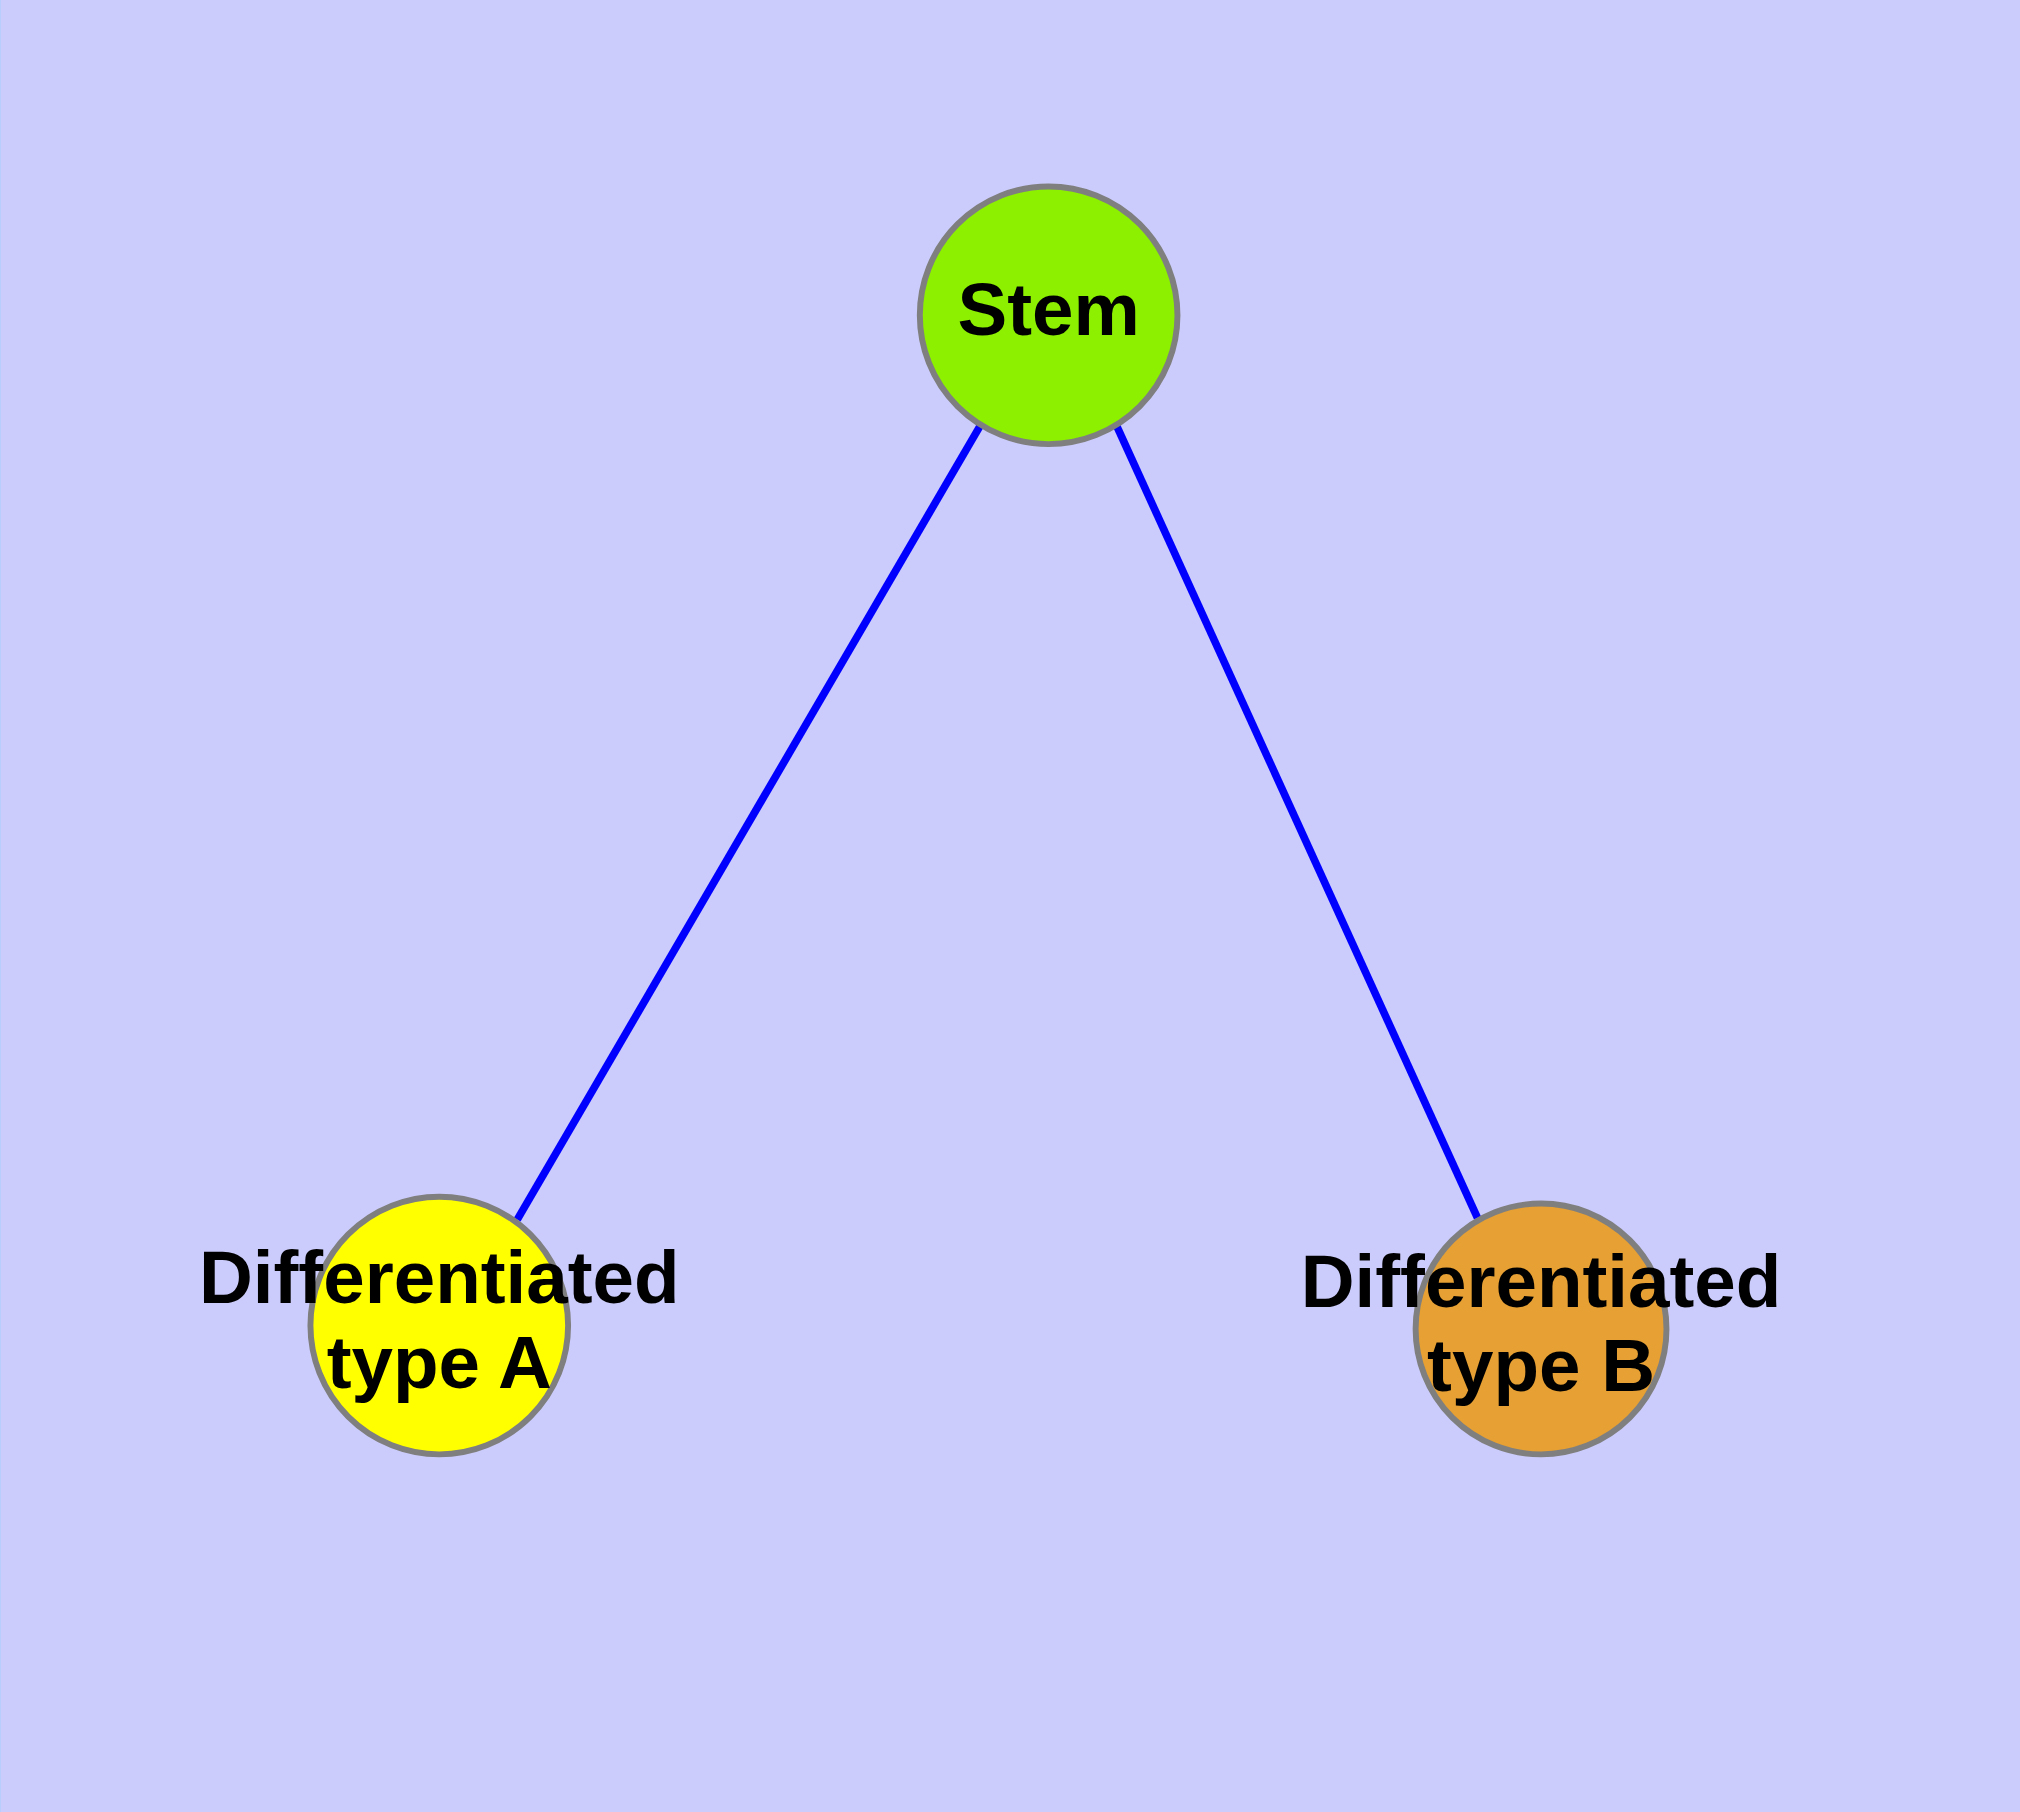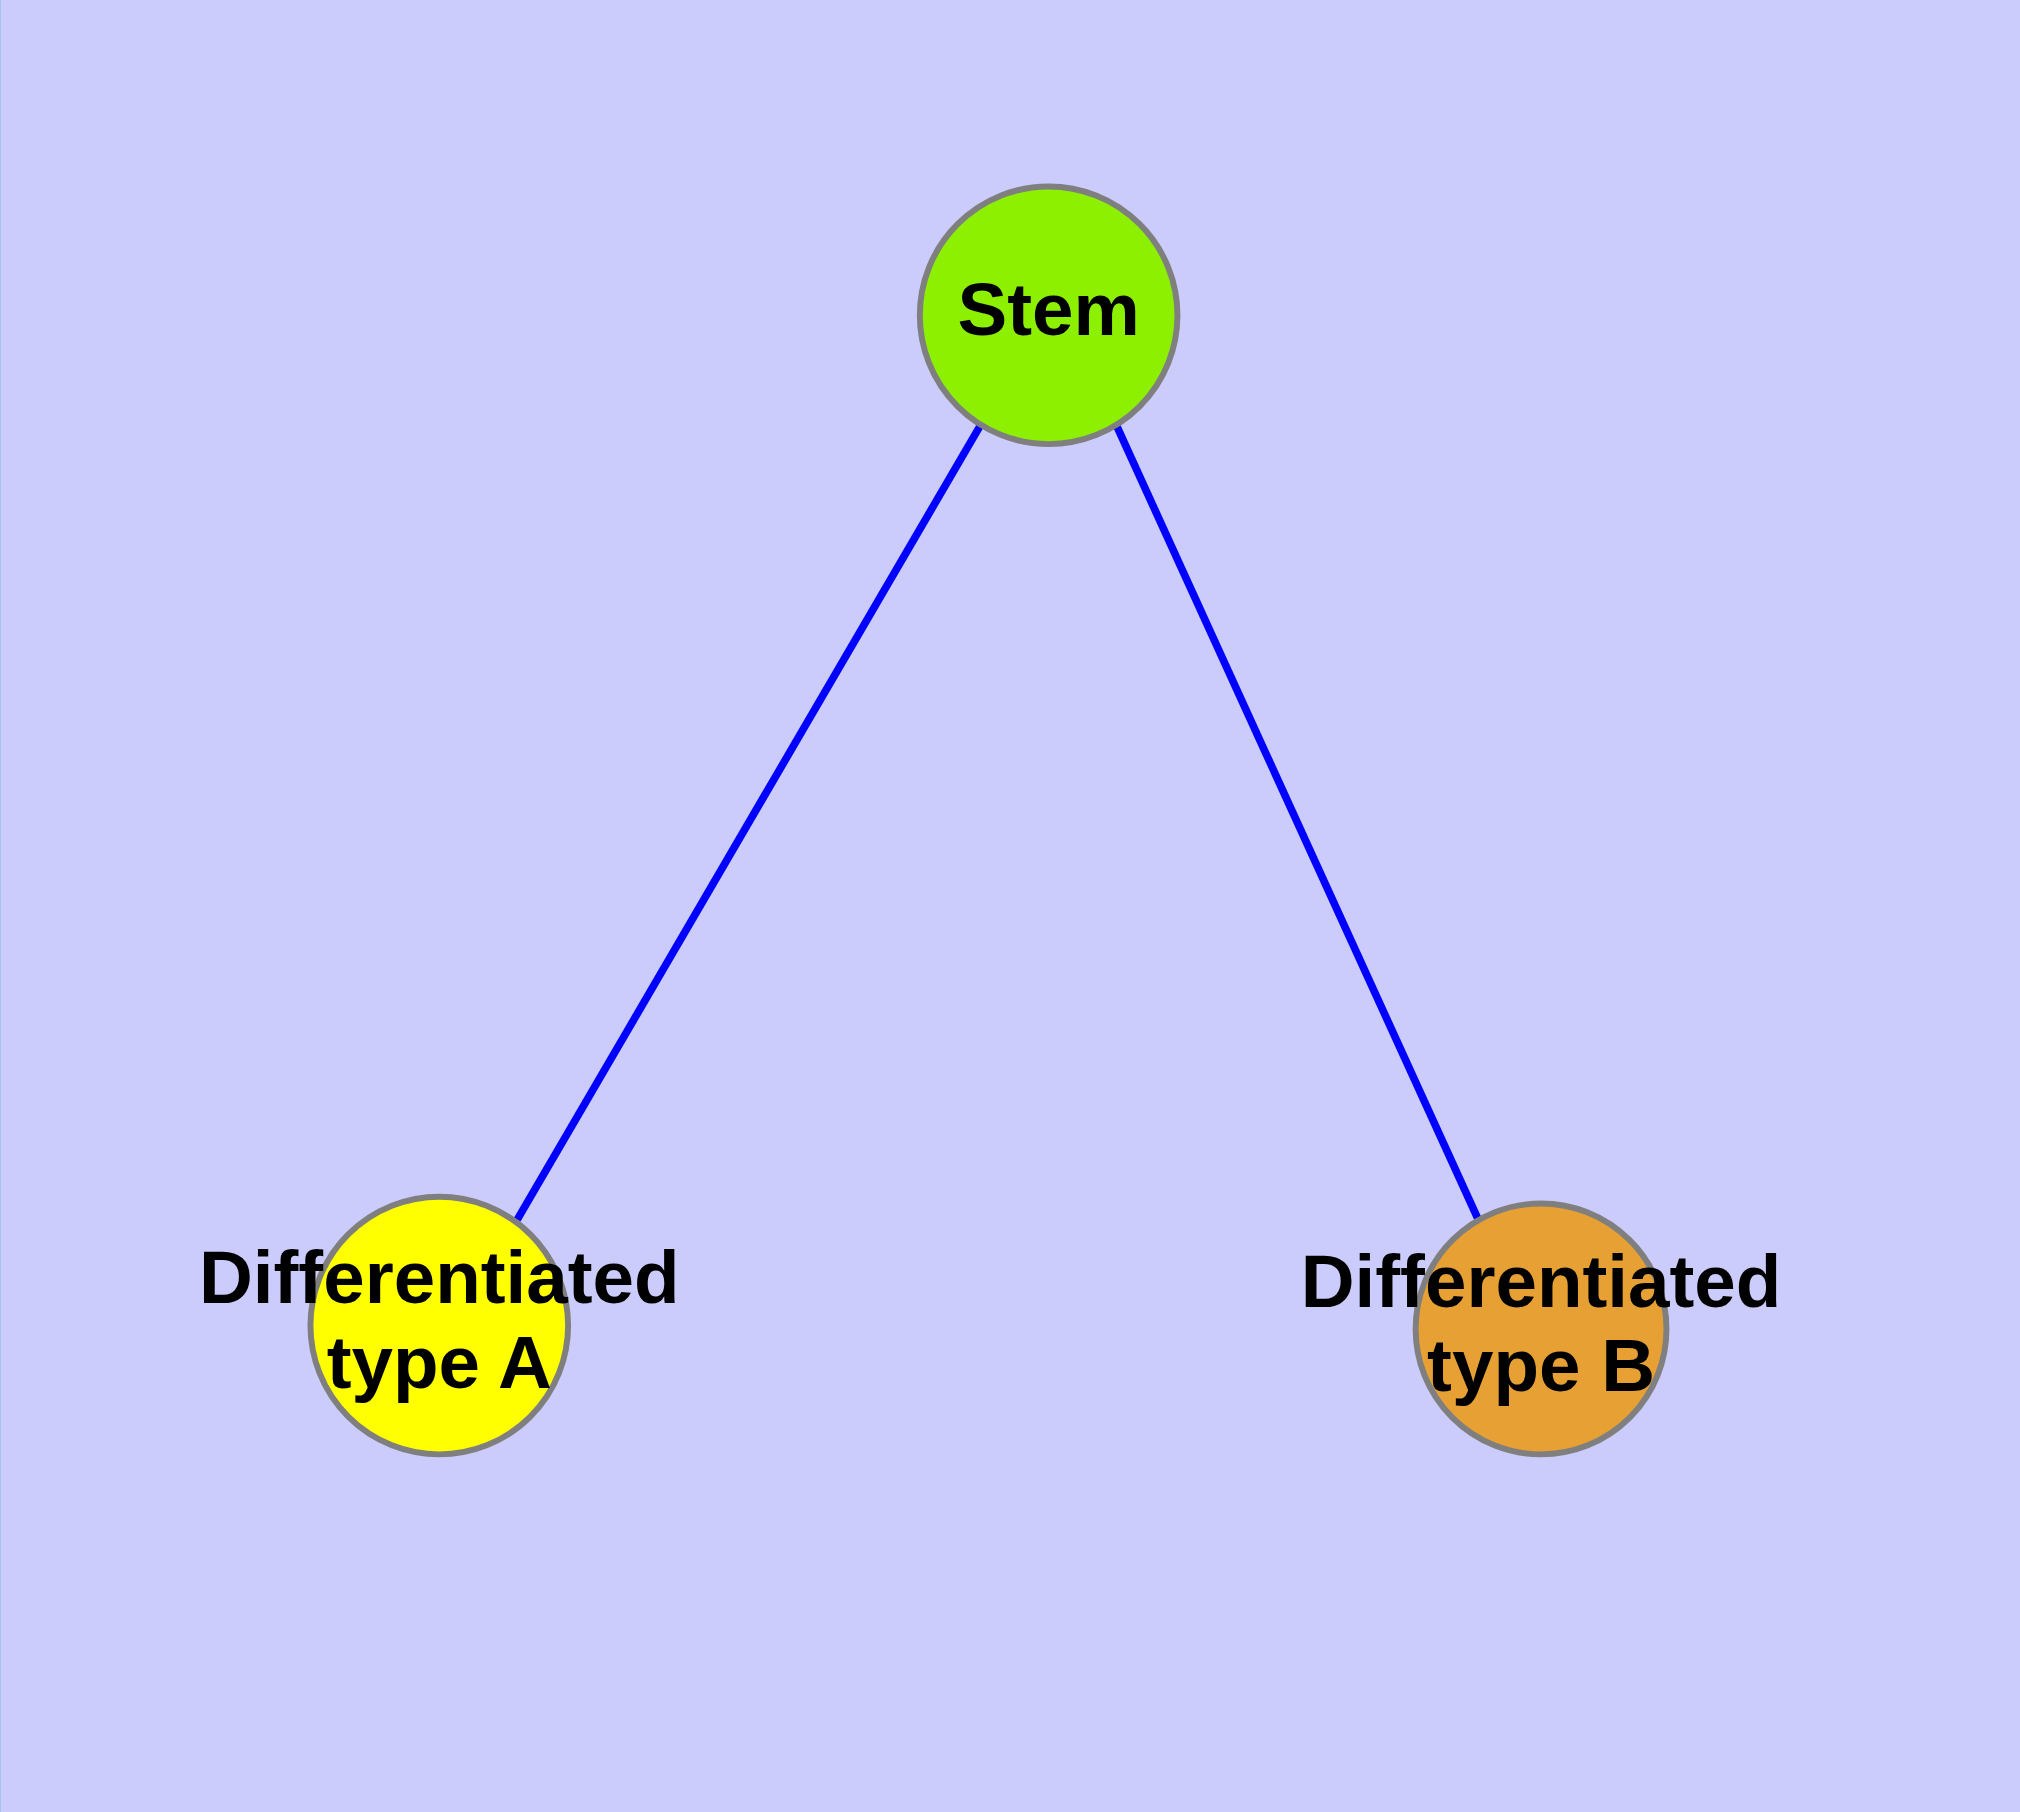--- a/index.html
+++ b/index.html
@@ -44,21 +44,21 @@
     dominant-baseline: middle;
     paint-order: normal;
   }
   .node-label tspan {
     font-family: "Liberation Sans", sans-serif;
   }
 </style>
 </head>
 <body>
 
-<div id="canvas-wrap" style="background: #14b8a6;">
+<div id="canvas-wrap" style="background: #7dd3fc;">
   <svg id="graph-svg" viewBox="0 0 2384 2138" xmlns="http://www.w3.org/2000/svg">
 
     <rect x="0" y="0" width="2384" height="2138" fill="#ccccfc"></rect>
 
     <g>
       <line class="edge-line" x1="1157" y1="501" x2="610" y2="1439" stroke="#0000ff" stroke-width="9"></line>
       <line class="edge-line" x1="1317" y1="502" x2="1743" y2="1437" stroke="#0000ff" stroke-width="9"></line>
     </g>
 
     <g>

